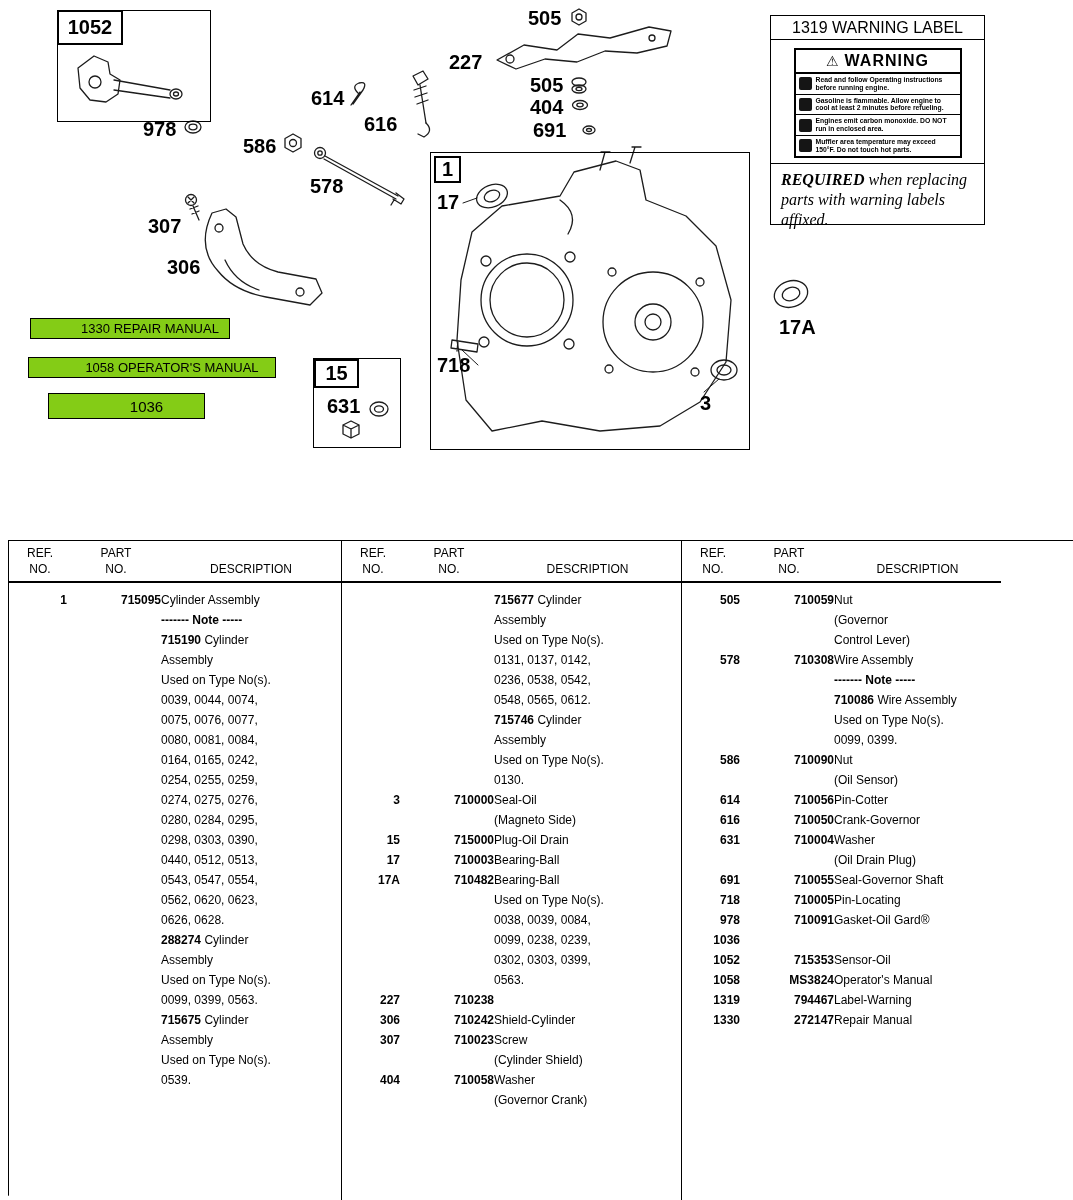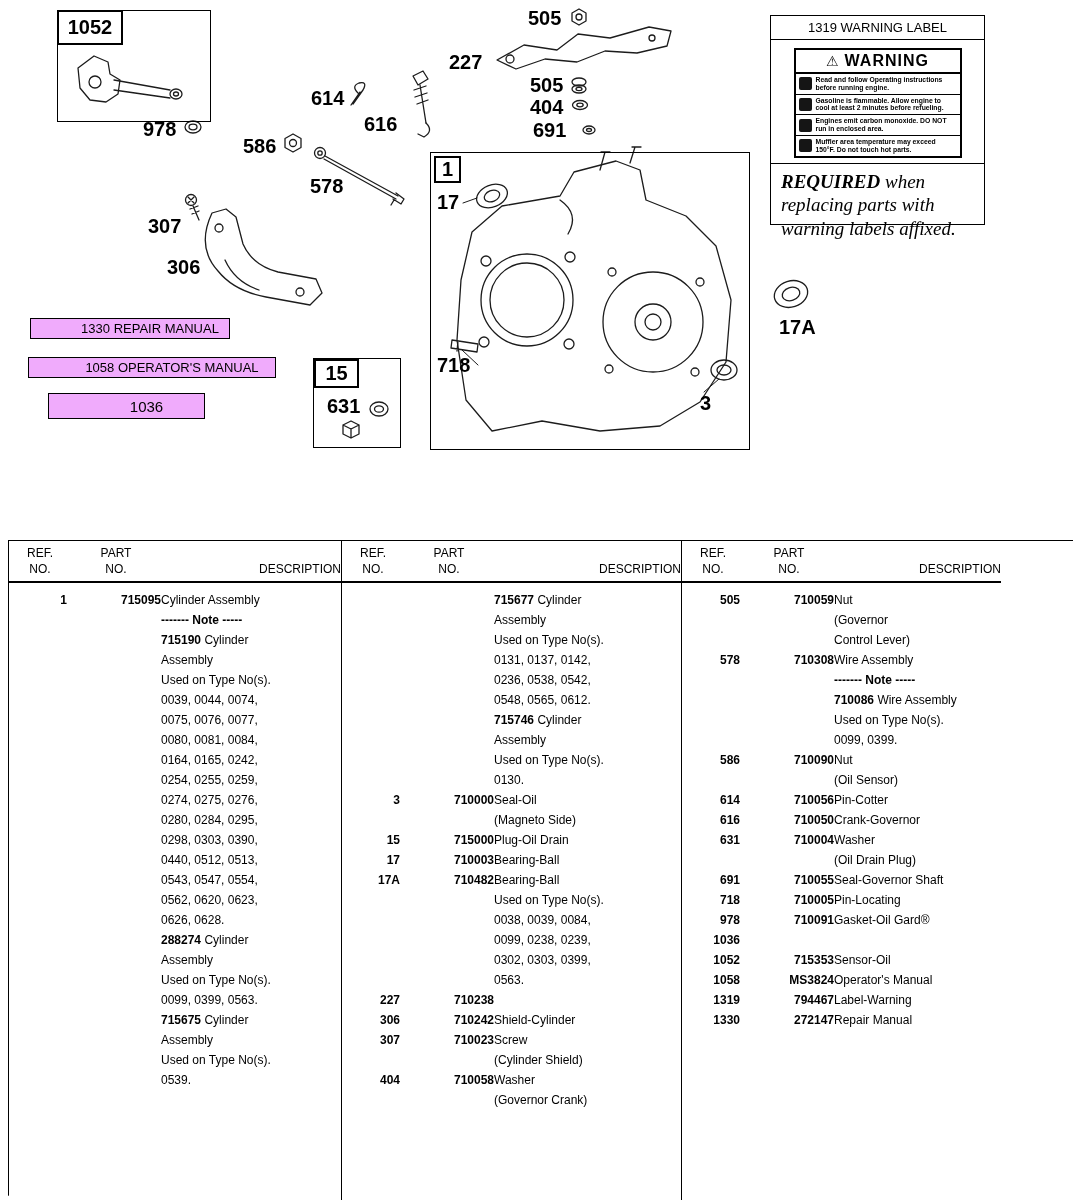--- a/index.html
+++ b/index.html
@@ -3,50 +3,50 @@
 <meta charset="utf-8">
 <style>
   html,body{margin:0;padding:0;background:#fff;}
   .page{position:relative;width:1073px;height:1200px;background:#fff;overflow:hidden;
         font-family:"Liberation Sans",sans-serif;color:#000;border-radius:21px;}
   .art{position:absolute;left:0;top:0;}
   .callout{position:absolute;font-weight:bold;font-size:20px;white-space:nowrap;}
   .boxed-callout{position:absolute;border:2px solid #000;background:#fff;font-weight:bold;
         font-size:20px;display:flex;align-items:center;justify-content:center;box-sizing:border-box;}
   .outline-box{position:absolute;border:1.5px solid #000;box-sizing:border-box;}
-  .label-box{position:absolute;border:1.5px solid #000;background:#f0abfc;font-size:13px;
+  .label-box{position:absolute;border:1.5px solid #000;background:#84cc16;font-size:13px;
         display:flex;align-items:center;justify-content:center;box-sizing:border-box;white-space:nowrap;padding-left:40px;}
 
   
   .warn-panel{position:absolute;left:770px;top:15px;width:215px;height:210px;border:1.5px solid #000;
         background:#fff;box-sizing:border-box;display:flex;flex-direction:column;}
   .warn-title{height:23px;border-bottom:1.5px solid #000;display:flex;align-items:center;
-        justify-content:center;font-size:13px;flex:0 0 auto;}
+        justify-content:center;font-size:16px;flex:0 0 auto;}
   .warn-label{width:168px;border:2px solid #000;margin:8px auto 5px;box-sizing:border-box;flex:0 0 auto;}
   .warn-head{display:flex;align-items:center;justify-content:center;gap:5px;font-weight:bold;
         font-size:16px;letter-spacing:1px;border-bottom:2px solid #000;padding:2px 0;}
   .warn-tri{font-size:14px;font-weight:normal;}
   .w-row{display:flex;align-items:center;gap:4px;border-bottom:1px solid #000;padding:2px 3px;}
   .w-row:last-child{border-bottom:none;}
   .w-icon{width:13px;height:13px;background:#151515;border-radius:2px;flex:0 0 13px;}
   .w-text{font-size:6.8px;font-weight:bold;line-height:1.15;}
   .warn-required{border-top:1.5px solid #000;padding:6px 10px 4px;flex:1 1 auto;
-        font-family:"Liberation Serif",serif;font-style:italic;font-size:19px;line-height:1.25;}
+        font-family:"Liberation Serif",serif;font-style:italic;font-size:16px;line-height:1.25;}
   .req-b{font-weight:bold;}
 
   
   .parts-table{position:absolute;left:8px;top:540px;width:1068px;height:660px;border:1.5px solid #000;
         border-bottom:none;box-sizing:border-box;display:flex;font-size:12px;background:#fff;}
   .pt-col{box-sizing:border-box;}
   .pt-col.c1{width:332px;} .pt-col.c2{width:340px;} .pt-col.c3{width:320px;}
   .pt-col + .pt-col{border-left:1.5px solid #000;}
   .pt-head{height:42px;border-bottom:2px solid #000;display:grid;grid-template-columns:62px 90px 1fr;
         align-items:end;padding-bottom:4px;box-sizing:border-box;line-height:16px;}
   .h-ref,.h-part{text-align:center;}
-  .h-desc{text-align:right;}
+  .h-desc{text-align:center;}
   .pt-body{padding-top:7px;}
   .t-row{display:grid;grid-template-columns:62px 90px 1fr;}
   .t-ref{text-align:right;font-weight:bold;line-height:20px;padding-right:4px;}
   .t-part{font-weight:bold;line-height:20px;padding-left:26px;text-align:right;}
   .t-line{line-height:20px;white-space:nowrap;}
   .b{font-weight:bold;}
 </style>
 </head>
 <body>
 

